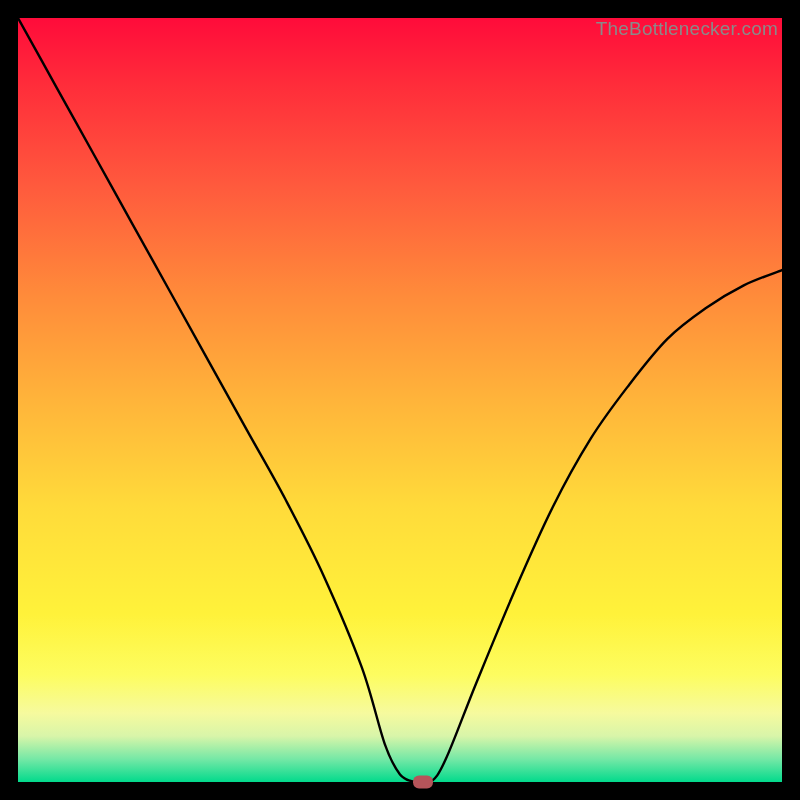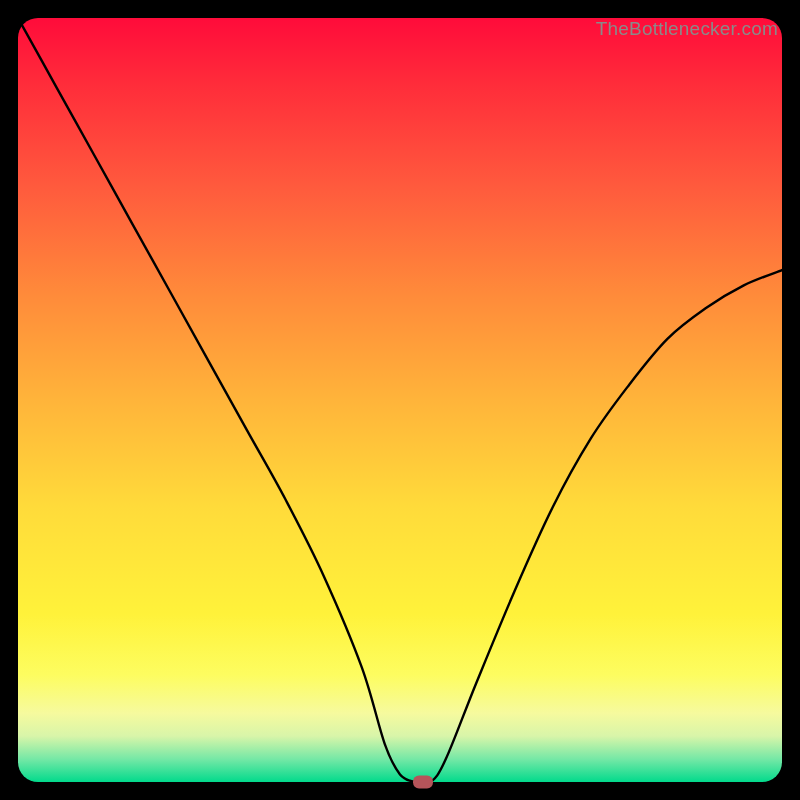--- a/index.html
+++ b/index.html
@@ -22,21 +22,20 @@
       #ff5a3d 22%,
       #ff8a3a 36%,
       #ffb43a 50%,
       #ffdb3a 64%,
       #fff23a 78%,
       #fdfd60 86%,
       #f6fa9e 91%,
       #d8f5a9 94%,
       #75e8a6 97%,
       #02da8c 100%);
-    border-radius: 20px;
   }
   .curve {
     position: absolute;
     left: 0; top: 0;
     width: 764px;
     height: 764px;
     pointer-events: none;
   }
   .marker {
     position: absolute;

